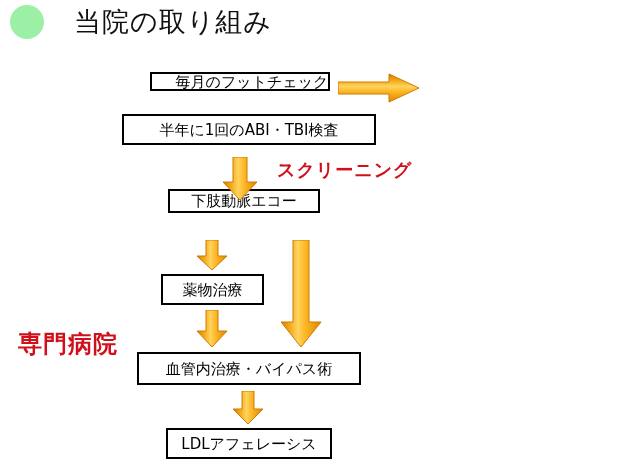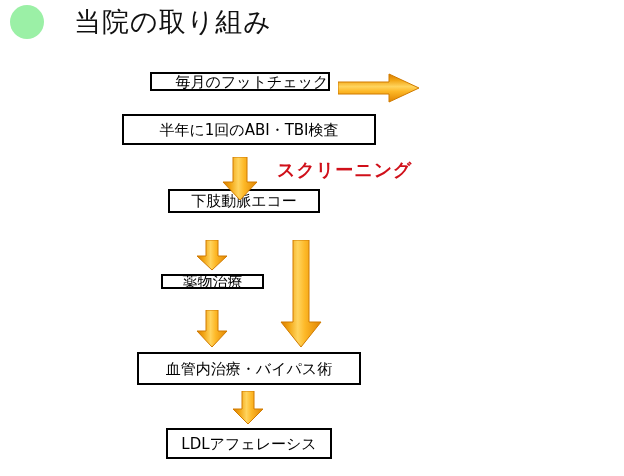--- a/index.html
+++ b/index.html
@@ -57,21 +57,21 @@
     font-family: "DejaVu Sans", "Liberation Sans", sans-serif;
     font-size: 15px;
     line-height: 16px;
     white-space: nowrap;
   }
 
   #box-footcheck   { left: 150px; top:  72px; width: 180px; height: 19px; padding-left: 24px; }
   #box-footcare    { left: 425px; top:  72px; width: 155px; height: 31px; }
   #box-abi         { left: 122px; top: 114px; width: 254px; height: 31px; }
   #box-echo        { left: 168px; top: 189px; width: 152px; height: 24px; }
-  #box-drug        { left: 161px; top: 274px; width: 103px; height: 15px; justify-content: center; }
+  #box-drug        { left: 161px; top: 274px; width: 103px; height: 31px; justify-content: center; }
   #box-evt         { left: 137px; top: 352px; width: 224px; height: 33px; }
   #box-ldl         { left: 166px; top: 428px; width: 166px; height: 31px; }
 
   
   .redlabel {
     position: absolute;
     color: #d0101a;
     font-family: "DejaVu Sans", "Liberation Sans", sans-serif;
     font-weight: bold;
     white-space: nowrap;
@@ -137,20 +137,21 @@
     <span>LDLアフェレーシス</span>
   </div>
 
   <div class="fbox" id="box-evt">
     <span>血管内治療・バイパス術</span>
   </div>
 
   <div class="redlabel" id="label-screening">スクリーニング</div>
 
   <div class="redlabel" id="label-referral">
+    <div>専門病院</div>
   </div>
 
   <div class="arrow" id="arrow-right-top">
     <svg viewBox="0 0 82 30" width="82" height="30">
       <defs>
         <linearGradient id="gRight" x1="0" y1="0" x2="0" y2="1">
           <stop offset="0" stop-color="#d97b00"></stop>
           <stop offset="0.22" stop-color="#f2a513"></stop>
           <stop offset="0.45" stop-color="#ffd45e"></stop>
           <stop offset="0.62" stop-color="#fdb827"></stop>

